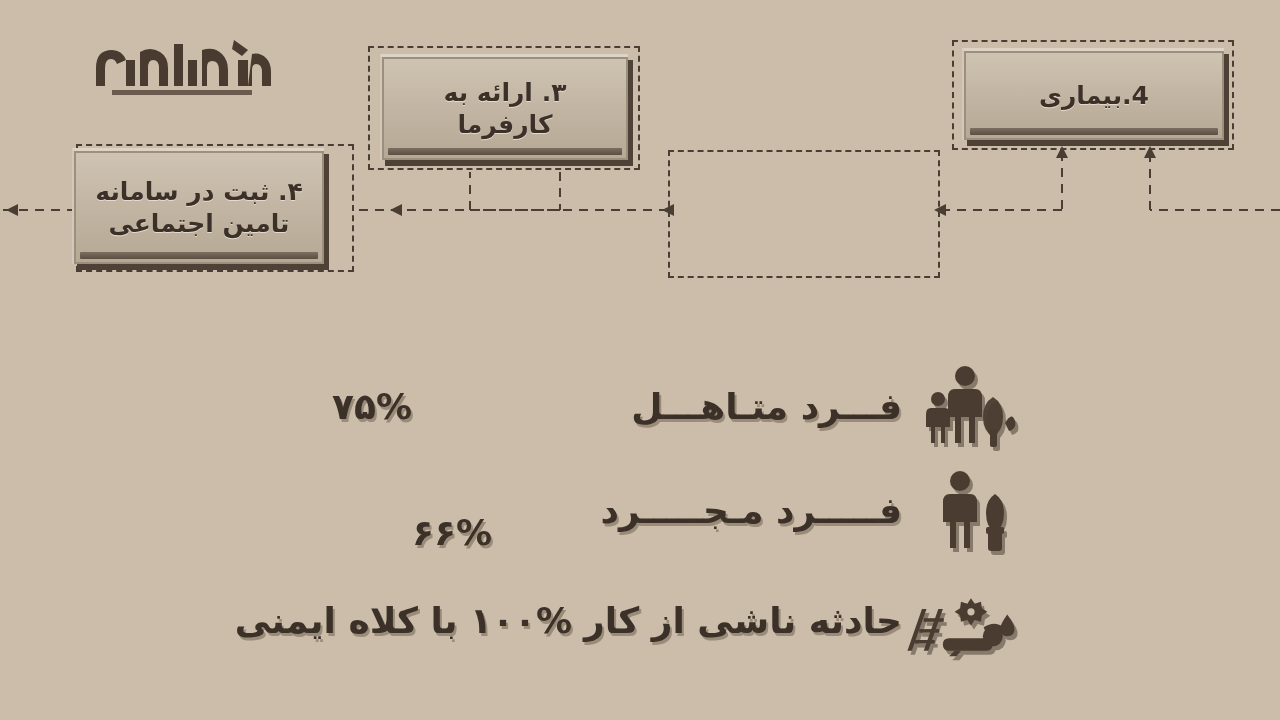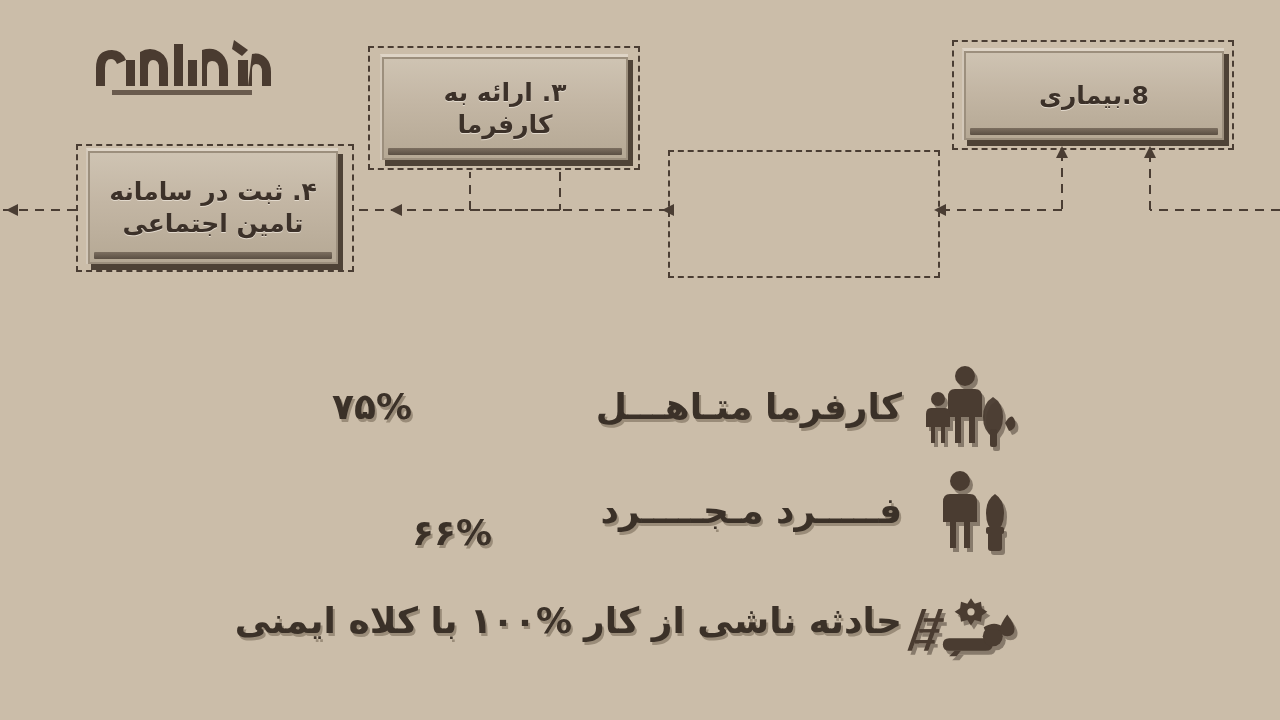--- a/index.html
+++ b/index.html
@@ -78,21 +78,21 @@
   
   #box1 { left: 962px; top: 48px;  width: 262px; height: 92px; font-size: 25px; }
   #box1d{ left: 952px; top: 40px;  width: 282px; height: 110px; }
 
   #box2 { left: 678px; top: 158px; width: 252px; height: 112px; font-size: 25px; }
   #box2d{ left: 668px; top: 150px; width: 272px; height: 128px; }
 
   #box3 { left: 380px; top: 54px;  width: 248px; height: 106px; font-size: 25px; }
   #box3d{ left: 368px; top: 46px;  width: 272px; height: 124px; }
 
-  #box4 { left: 86px;  top: 148px; width: 252px; height: 116px; font-size: 25px; }
+  #box4 { left: 72px;  top: 148px; width: 252px; height: 116px; font-size: 25px; }
   #box4d{ left: 76px;  top: 144px; width: 278px; height: 128px; }
 
   #linelayer { position: absolute; left: 0; top: 0; width: 1280px; height: 300px; }
 
   
   #stats {
     position: absolute;
     left: 0;
     top: 340px;
     width: 1280px;
@@ -188,21 +188,21 @@
       <polygon points="1062,158 1056,146 1068,146" transform="rotate(180 1062 152)"></polygon>
       <polygon points="934,210 946,204 946,216"></polygon>
       <polygon points="390,210 402,204 402,216"></polygon>
       <polygon points="6,210 18,204 18,216"></polygon>
       <polygon points="662,210 674,204 674,216"></polygon>
     </g>
   </svg>
 
   <div class="dashbox" id="box1d"></div>
   <div class="plaque" id="box1">
-    <span class="plaque-inner">8.بیماری</span>
+    <span class="plaque-inner">4.بیماری</span>
   </div>
 
   <div class="dashbox" id="box2d"></div>
 
   <div class="dashbox" id="box3d"></div>
   <div class="plaque" id="box3">
     <span class="plaque-inner">۳. ارائه به کارفرما</span>
   </div>
 
   <div class="dashbox" id="box4d"></div>
@@ -221,21 +221,21 @@
           <circle cx="60" cy="13" r="10"></circle>
           <path d="M50 26 h20 q7 0 7 8 v20 h-7 v26 h-6 v-26 h-8 v26 h-6 v-26 h-7 v-20 q0 -8 7 -8z"></path>
           <circle cx="33" cy="36" r="7"></circle>
           <path d="M26 45 h14 q5 0 5 6 v13 h-5 v16 h-4 v-16 h-6 v16 h-4 v-16 h-5 v-13 q0 -6 5 -6z"></path>
           <path d="M88 74 q-10 -6 -10 -20 q0 -14 10 -20 q10 6 10 20 q0 14 -10 20z" opacity="0.95"></path>
           <rect x="85" y="66" width="7" height="18" rx="2"></rect>
           <path d="M100 60 q7 -12 10 -2 q2 8 -6 10z"></path>
         </g>
       </svg>
     </div>
-    <div class="stat-label">کارفرما متـاهـــل</div>
+    <div class="stat-label">فـــرد متـاهـــل</div>
     <div class="stat-value">۷۵%</div>
   </div>
 
   <div class="stat-row" id="row2">
     <div class="stat-icon">
       <svg class="icon-svg" width="112" height="86" viewBox="0 0 112 86" xmlns="http://www.w3.org/2000/svg">
         <g fill="#4a3c31">
           <circle cx="55" cy="14" r="10"></circle>
           <path d="M45 27 h20 q7 0 7 8 v20 h-7 v26 h-6 v-26 h-8 v26 h-6 v-26 h-7 v-20 q0 -8 7 -8z"></path>
           <path d="M90 66 q-9 -6 -9 -20 q0 -13 9 -19 q9 6 9 19 q0 14 -9 20z"></path>

